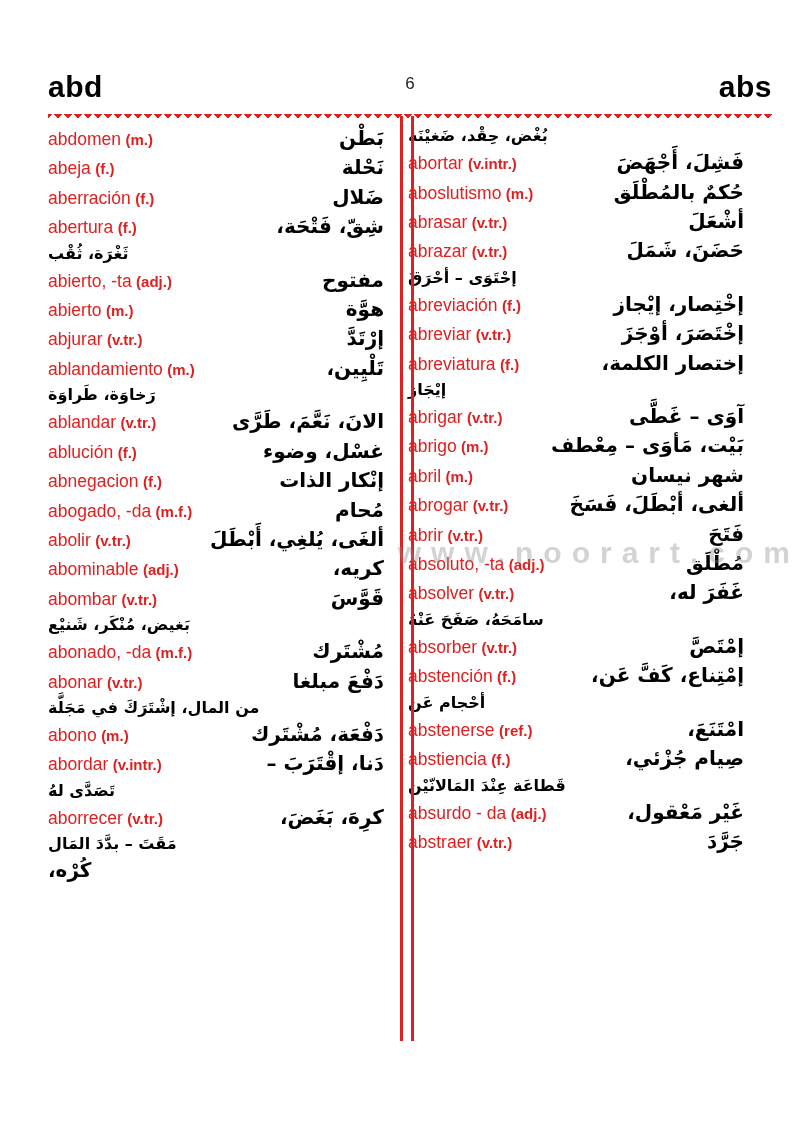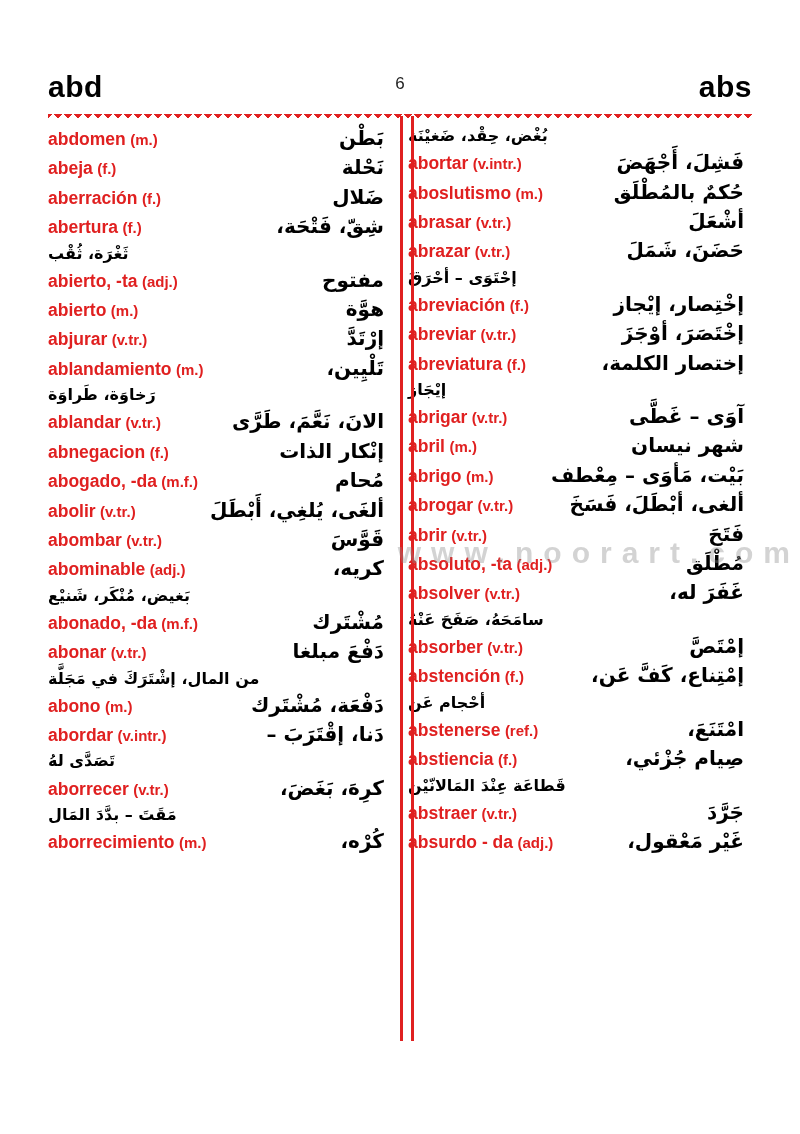--- a/index.html
+++ b/index.html
@@ -13,21 +13,21 @@
     position: relative;
     font-family: "Liberation Sans", sans-serif;
     overflow: hidden;
   }
   .page {
     position: absolute;
     left: 0; top: 0;
     width: 800px;
     height: 884px;
     box-sizing: border-box;
-    padding: 70px 48px 30px 48px;
+    padding: 70px 28px 30px 48px;
   }
   
   .header {
     position: relative;
     height: 44px;
     display: flex;
     align-items: flex-start;
     justify-content: space-between;
   }
   .header-word {
@@ -80,21 +80,21 @@
   .entry {
     display: flex;
     justify-content: space-between;
     align-items: baseline;
     margin-bottom: 3px;
     line-height: 1.32;
   }
   .term {
     color: #e02020;
     font-size: 17.5px;
-    font-weight: bold;
+    font-weight: normal;
     white-space: nowrap;
   }
   .pos {
     color: #e02020;
     font-size: 15px;
     font-weight: bold;
   }
   .ar {
     direction: rtl;
     text-align: right;
@@ -180,39 +180,43 @@
         <div class="entry">
           <div><span class="term">ablandamiento</span> <span class="pos">(m.)</span></div>
           <div class="ar">تَلْيِين،</div>
         </div>
         <div class="cont">رَخاوَة، طَراوَة</div>
         <div class="entry">
           <div><span class="term">ablandar</span> <span class="pos">(v.tr.)</span></div>
           <div class="ar">الانَ، نَعَّمَ، طَرَّى</div>
         </div>
         <div class="entry">
+          <div><span class="term">ablución</span> <span class="pos">(f.)</span></div>
+          <div class="ar">غسْل، وضوء</div>
+        </div>
+        <div class="entry">
           <div><span class="term">abnegacion</span> <span class="pos">(f.)</span></div>
           <div class="ar">إنْكار الذات</div>
         </div>
         <div class="entry">
           <div><span class="term">abogado, -da</span> <span class="pos">(m.f.)</span></div>
           <div class="ar">مُحام</div>
         </div>
         <div class="entry">
           <div><span class="term">abolir</span> <span class="pos">(v.tr.)</span></div>
           <div class="ar">ألغَى، يُلغِي، أَبْطَلَ</div>
         </div>
         <div class="entry">
+          <div><span class="term">abominable</span> <span class="pos">(adj.)</span></div>
+          <div class="ar">كريه،</div>
+        </div>
+        <div class="entry">
           <div><span class="term">abombar</span> <span class="pos">(v.tr.)</span></div>
           <div class="ar">قَوَّسَ</div>
         </div>
-        <div class="entry">
-          <div><span class="term">abominable</span> <span class="pos">(adj.)</span></div>
-          <div class="ar">كريه،</div>
-        </div>
         <div class="cont">بَغيض، مُنْكَر، شَنيْع</div>
         <div class="entry">
           <div><span class="term">abonado, -da</span> <span class="pos">(m.f.)</span></div>
           <div class="ar">مُشْتَرك</div>
         </div>
         <div class="entry">
           <div><span class="term">abonar</span> <span class="pos">(v.tr.)</span></div>
           <div class="ar">دَفْعَ مبلغا</div>
         </div>
         <div class="cont">من المال، إشْتَرَكَ في مَجَلَّة</div>
@@ -224,21 +228,20 @@
           <div><span class="term">abordar</span> <span class="pos">(v.intr.)</span></div>
           <div class="ar">دَنا، إقْتَرَبَ –</div>
         </div>
         <div class="cont">تَصَدَّى لهُ</div>
         <div class="entry">
           <div><span class="term">aborrecer</span> <span class="pos">(v.tr.)</span></div>
           <div class="ar">كرِهَ، بَغَضَ،</div>
         </div>
         <div class="cont">مَقَتَ – بدَّدَ المَال</div>
         <div class="entry">
-          <div><span class="term">aborrecimiento</span> <span class="pos">(m.)</span></div>
           <div class="ar">كُرْه،</div>
         </div>
       </div>
     <div class="col col-right-pad" id="col-right">
         <div class="cont">بُغْض، حِقْد، ضَغيْنَة</div>
         <div class="entry">
           <div><span class="term">abortar</span> <span class="pos">(v.intr.)</span></div>
           <div class="ar">فَشِلَ، أَجْهَضَ</div>
         </div>
         <div class="entry">
@@ -265,28 +268,28 @@
         <div class="entry">
           <div><span class="term">abreviatura</span> <span class="pos">(f.)</span></div>
           <div class="ar">إختصار الكلمة،</div>
         </div>
         <div class="cont">إيْجَاز</div>
         <div class="entry">
           <div><span class="term">abrigar</span> <span class="pos">(v.tr.)</span></div>
           <div class="ar">آوَى – غَطَّى</div>
         </div>
         <div class="entry">
+          <div><span class="term">abrigo</span> <span class="pos">(m.)</span></div>
+          <div class="ar">بَيْت، مَأوَى – مِعْطف</div>
+        </div>
+        <div class="entry">
           <div><span class="term">abril</span> <span class="pos">(m.)</span></div>
           <div class="ar">شهر نيسان</div>
         </div>
         <div class="entry">
-          <div><span class="term">abrigo</span> <span class="pos">(m.)</span></div>
-          <div class="ar">بَيْت، مَأوَى – مِعْطف</div>
-        </div>
-        <div class="entry">
           <div><span class="term">abrogar</span> <span class="pos">(v.tr.)</span></div>
           <div class="ar">ألغى، أبْطَلَ، فَسَخَ</div>
         </div>
         <div class="entry">
           <div><span class="term">abrir</span> <span class="pos">(v.tr.)</span></div>
           <div class="ar">فَتَحَ</div>
         </div>
         <div class="entry">
           <div><span class="term">absoluto, -ta</span> <span class="pos">(adj.)</span></div>
           <div class="ar">مُطْلَق</div>
@@ -308,24 +311,24 @@
         <div class="entry">
           <div><span class="term">abstenerse</span> <span class="pos">(ref.)</span></div>
           <div class="ar">امْتَنَعَ،</div>
         </div>
         <div class="entry">
           <div><span class="term">abstiencia</span> <span class="pos">(f.)</span></div>
           <div class="ar">صِيام جُزْئي،</div>
         </div>
         <div class="cont">قَطاعَة عِنْدَ المَالانّيْن</div>
         <div class="entry">
+          <div><span class="term">absurdo - da</span> <span class="pos">(adj.)</span></div>
+          <div class="ar">غَيْر مَعْقول،</div>
+        </div>
+        <div class="entry">
           <div><span class="term">abstraer</span> <span class="pos">(v.tr.)</span></div>
           <div class="ar">جَرَّدَ</div>
         </div>
-        <div class="entry">
-          <div><span class="term">absurdo - da</span> <span class="pos">(adj.)</span></div>
-          <div class="ar">غَيْر مَعْقول،</div>
-        </div>
       </div>
   </div>
 
   <div class="watermark">www.noorart.com</div>
 </div>
 
 </body></html>

